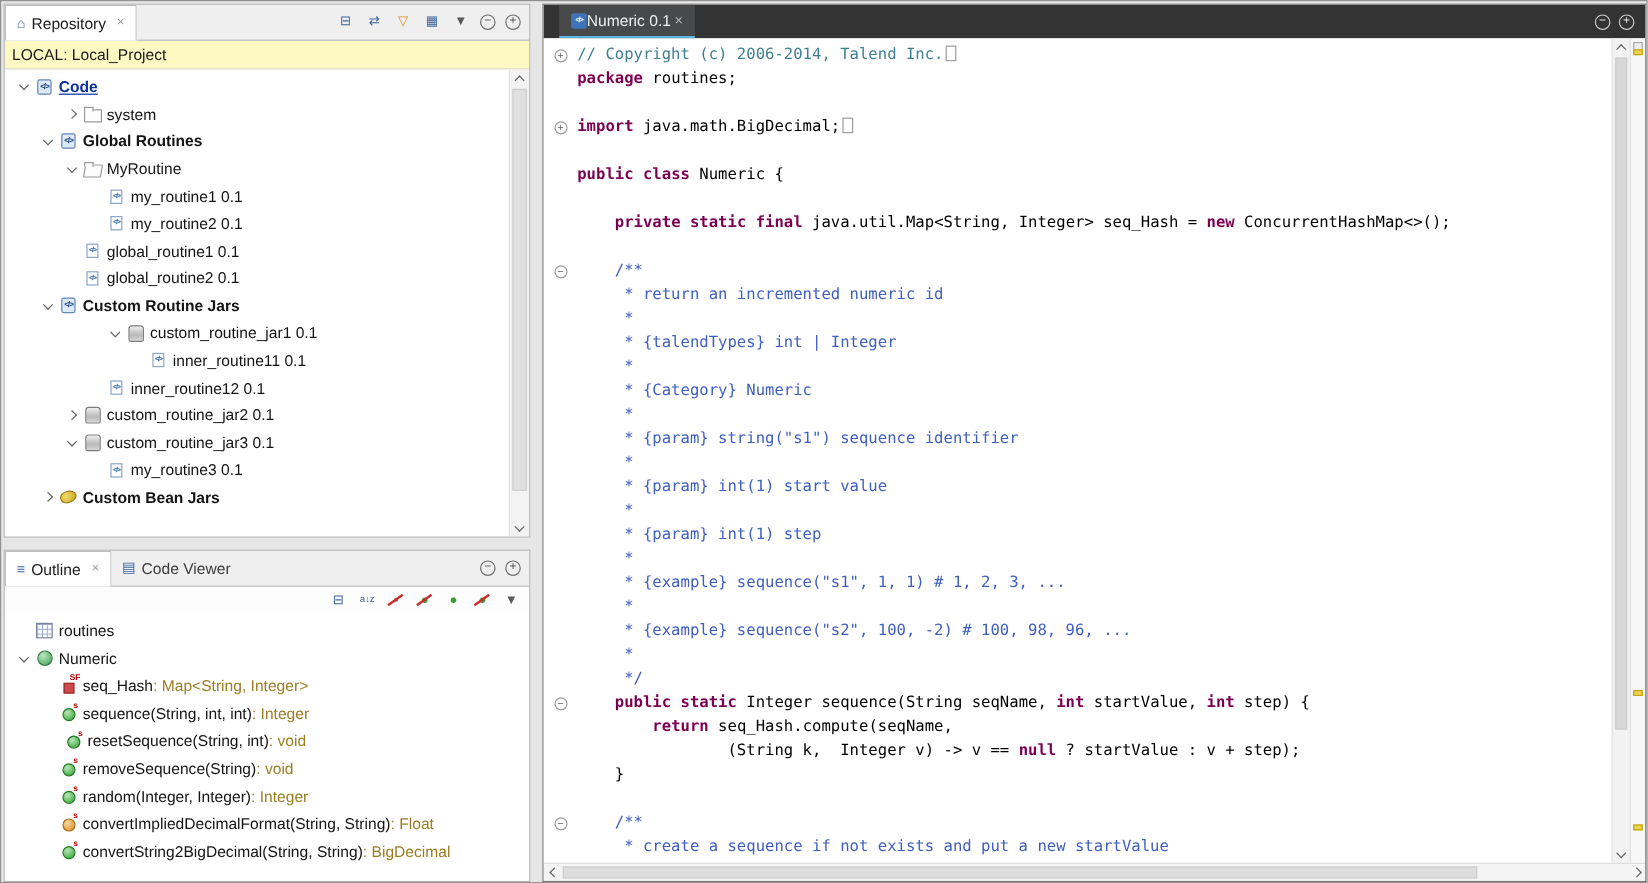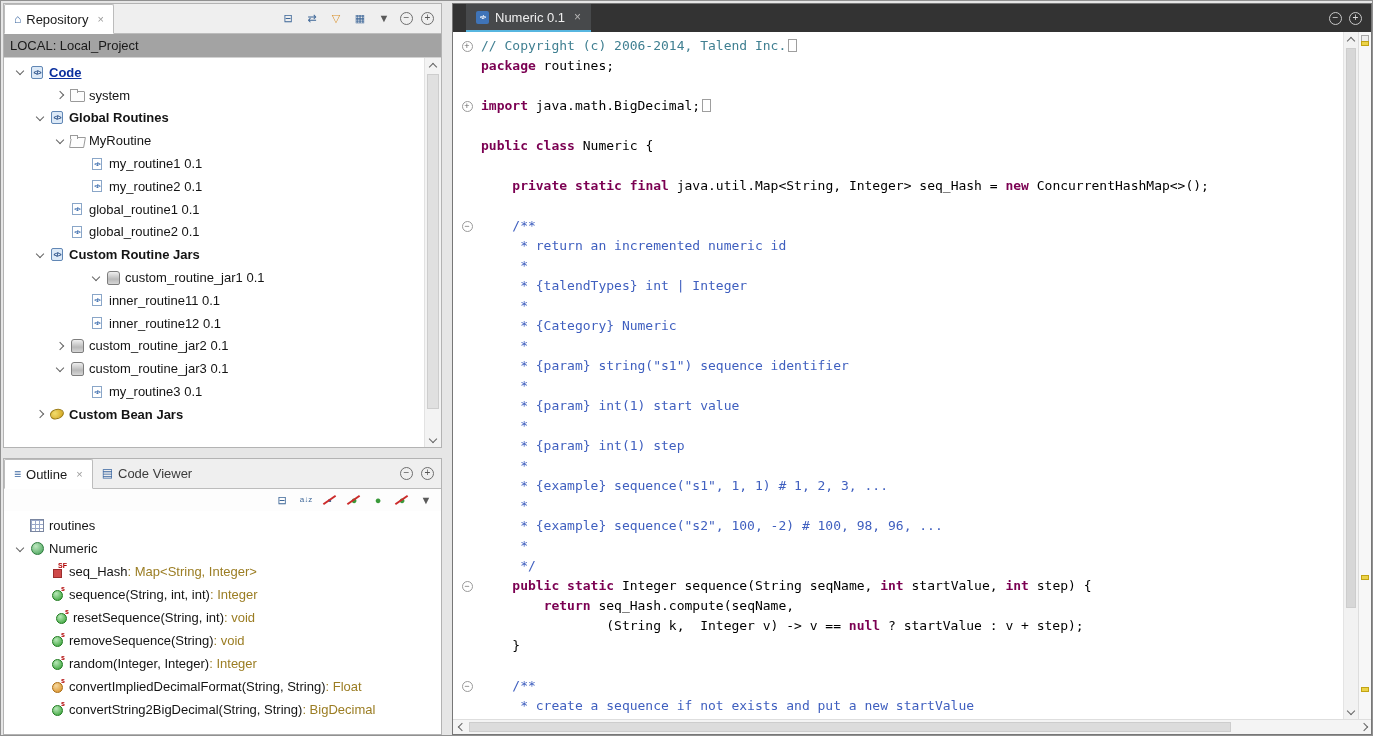--- a/index.html
+++ b/index.html
@@ -20,21 +20,21 @@
   .tbtn{width:16px;height:16px;display:inline-flex;align-items:center;justify-content:center;font-size:11px;position:relative;cursor:pointer;line-height:1;}
   .tbtn.slashed::after{content:"";position:absolute;left:0;top:7px;width:15px;height:2px;background:#cc2b2b;transform:rotate(-35deg);}
   .circ{width:13px;height:13px;border:1px solid #6e6e6e;border-radius:50%;display:inline-flex;align-items:center;justify-content:center;font-size:10px;color:#555;line-height:1;cursor:pointer;}
   .circ.dark{border-color:#c9c9c9;color:#e0e0e0;}
 
   
   .repo-panel{left:2px;top:2px;width:439px;height:445px;}
   .outline-panel{left:2px;top:457px;width:439px;height:277px;}
   .editor-panel{position:absolute;left:451px;top:2px;width:920px;height:732px;border:1px solid #777;background:#fff;display:flex;flex-direction:column;overflow:hidden;}
 
-  .projrow{height:24px;line-height:23px;padding-left:6px;background:#a3a3a3;border-bottom:1px solid #d2d2d2;flex:none;white-space:nowrap;}
+  .projrow{height:24px;line-height:23px;padding-left:6px;background:#fef9c3;border-bottom:1px solid #d2d2d2;flex:none;white-space:nowrap;}
 
   
   .treewrap{flex:1;position:relative;overflow:hidden;background:#fff;}
   .tree{padding-top:3px;}
   .trow{height:23px;display:flex;align-items:center;white-space:nowrap;}
   .repo-panel .trow{height:22.8px;}
   .chevbox{width:16px;flex:none;display:inline-flex;justify-content:center;align-items:center;}
   .ticon{width:18px;flex:none;display:inline-flex;justify-content:center;align-items:center;margin-right:3px;position:relative;height:16px;}
   .tlabel{color:#141414;}
   .tlabel.b{font-weight:bold;}
@@ -68,21 +68,21 @@
   .sarr{position:absolute;left:0;width:100%;height:15px;display:flex;align-items:center;justify-content:center;cursor:pointer;}
   .sarr.top{top:0;}  .sarr.bottom{bottom:0;}
   .sthumb{position:absolute;left:2px;right:2px;background:#e0e0e0;border:1px solid #cdcdcd;cursor:pointer;}
   .repo-thumb{top:16px;height:335px;}
   .editor-thumb{top:16px;height:560px;background:#d7d7d7;}
   .subtoolbar{height:22px;flex:none;display:flex;align-items:center;justify-content:flex-end;background:#fdfdfd;}
   .subtoolbar .tools{height:22px;}
 
   
   .etabbar{height:28px;background:var(--editor-tabbar-bg,#333333);display:flex;align-items:stretch;color:#ddd;flex:none;padding-left:13px;}
-  .etab{display:flex;align-items:center;gap:6px;padding:0 10px;background:var(--editor-tab-active-bg,#47494B);border-bottom:2px solid var(--editor-tab-underline,#57B6E0);cursor:default;}
+  .etab{display:flex;align-items:center;padding:0 10px;background:var(--editor-tab-active-bg,#47494B);border-bottom:2px solid var(--editor-tab-underline,#57B6E0);cursor:default;}
   .etab-icon{width:13px;height:13px;border-radius:2px;background:#3f74b8;display:inline-flex;align-items:center;justify-content:center;}
   .etab-icon::before{content:"</>";font-size:6px;font-weight:bold;color:#fff;letter-spacing:-1px;}
   .etab-label{color:#efefef;white-space:nowrap;}
   .etabclose{color:#b5b5b5;font-size:12px;margin-left:3px;cursor:pointer;}
   .etools{margin-left:auto;display:flex;align-items:center;gap:7px;padding-right:9px;}
 
   .ebody{flex:1;position:relative;background:#fff;overflow:hidden;}
   .fold-ruler{position:absolute;left:0;top:0;bottom:0;width:28px;background:#fff;padding-top:4px;}
   .fmark{height:20px;display:flex;align-items:center;justify-content:center;}
   .fold{width:11px;height:11px;border:1px solid #9a9a9a;border-radius:50%;background:#fff;color:#666;font-size:9px;display:flex;align-items:center;justify-content:center;cursor:pointer;line-height:1;}
@@ -185,21 +185,21 @@
             <span class="ticon icon-routines"></span>
             <span class="tlabel b">Custom Routine Jars</span>
           </div>
           <div class="trow" style="padding-left: 48px; margin-left: 36px;">
             <span class="chevbox">
               <i class="ch down"></i>
             </span>
             <span class="ticon icon-jar"></span>
             <span class="tlabel">custom_routine_jar1 0.1</span>
           </div>
-          <div class="trow" style="padding-left: 68px;">
+          <div class="trow" style="padding-left: 68px; margin-left: 35px;">
             <span class="chevbox"></span>
             <span class="ticon icon-routine"></span>
             <span class="tlabel">inner_routine11 0.1</span>
           </div>
           <div class="trow" style="padding-left: 68px;">
             <span class="chevbox"></span>
             <span class="ticon icon-routine"></span>
             <span class="tlabel">inner_routine12 0.1</span>
           </div>
           <div class="trow" style="padding-left: 48px;">

